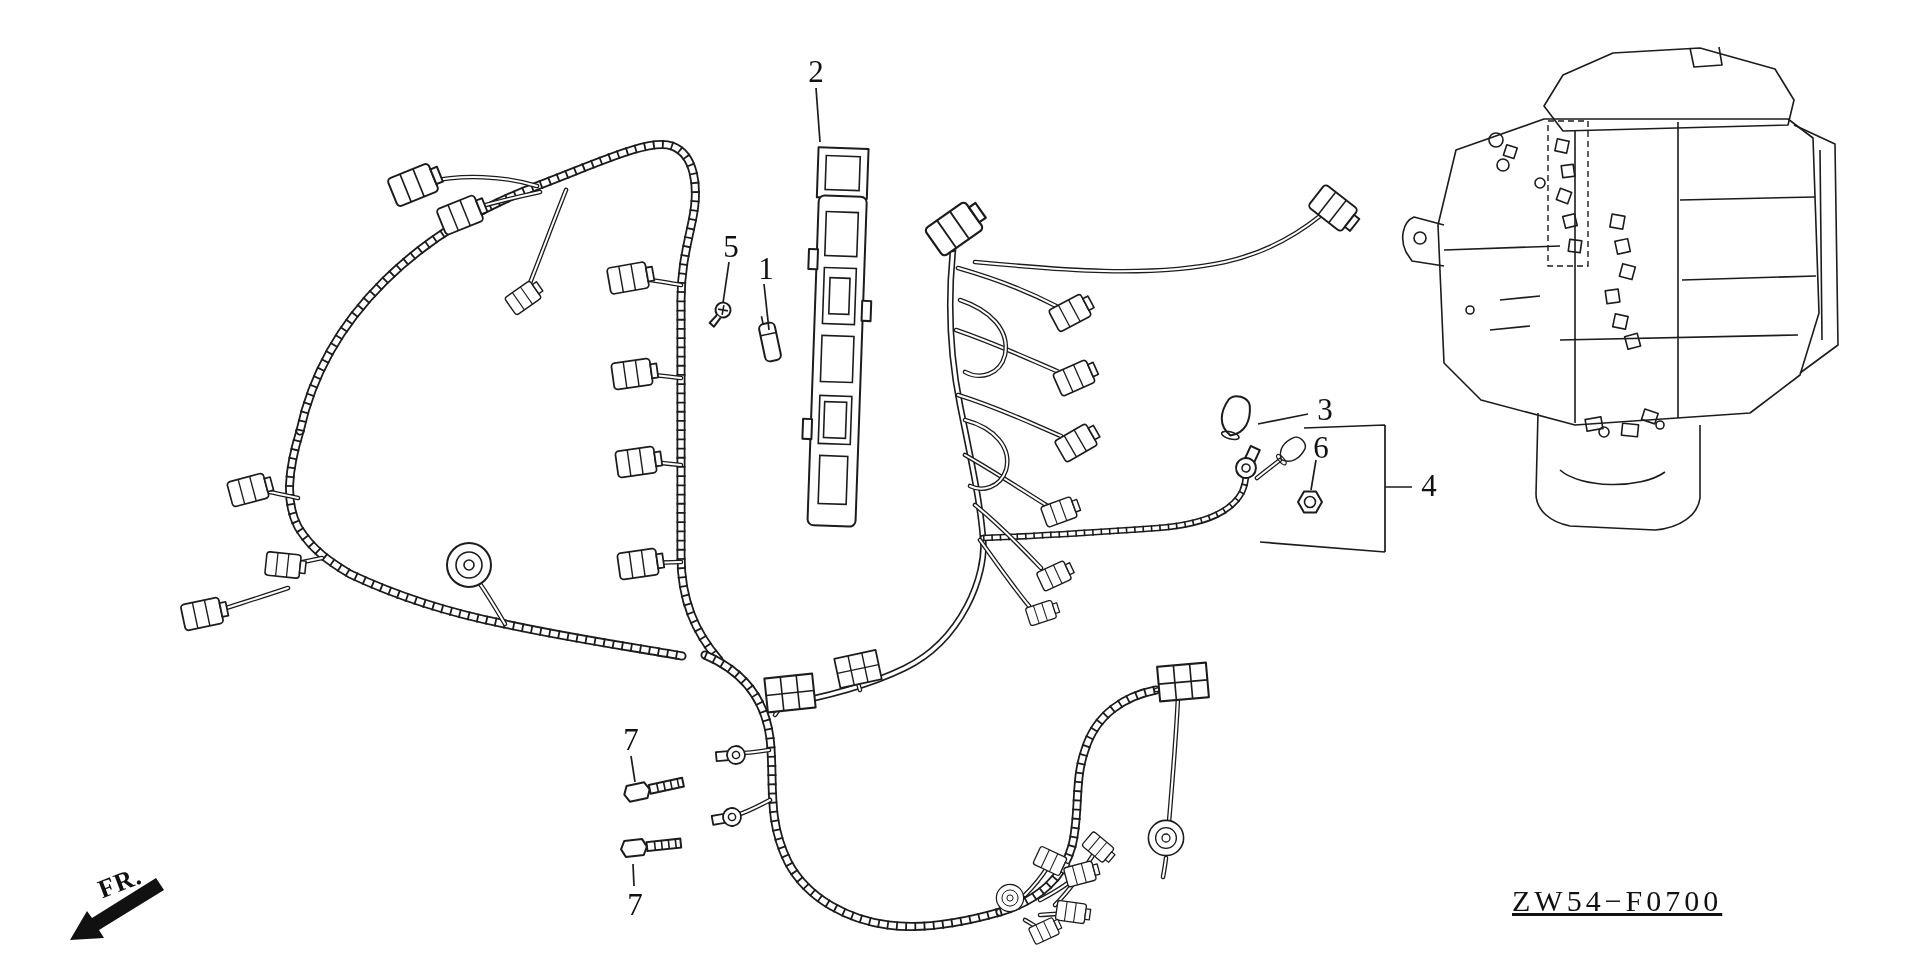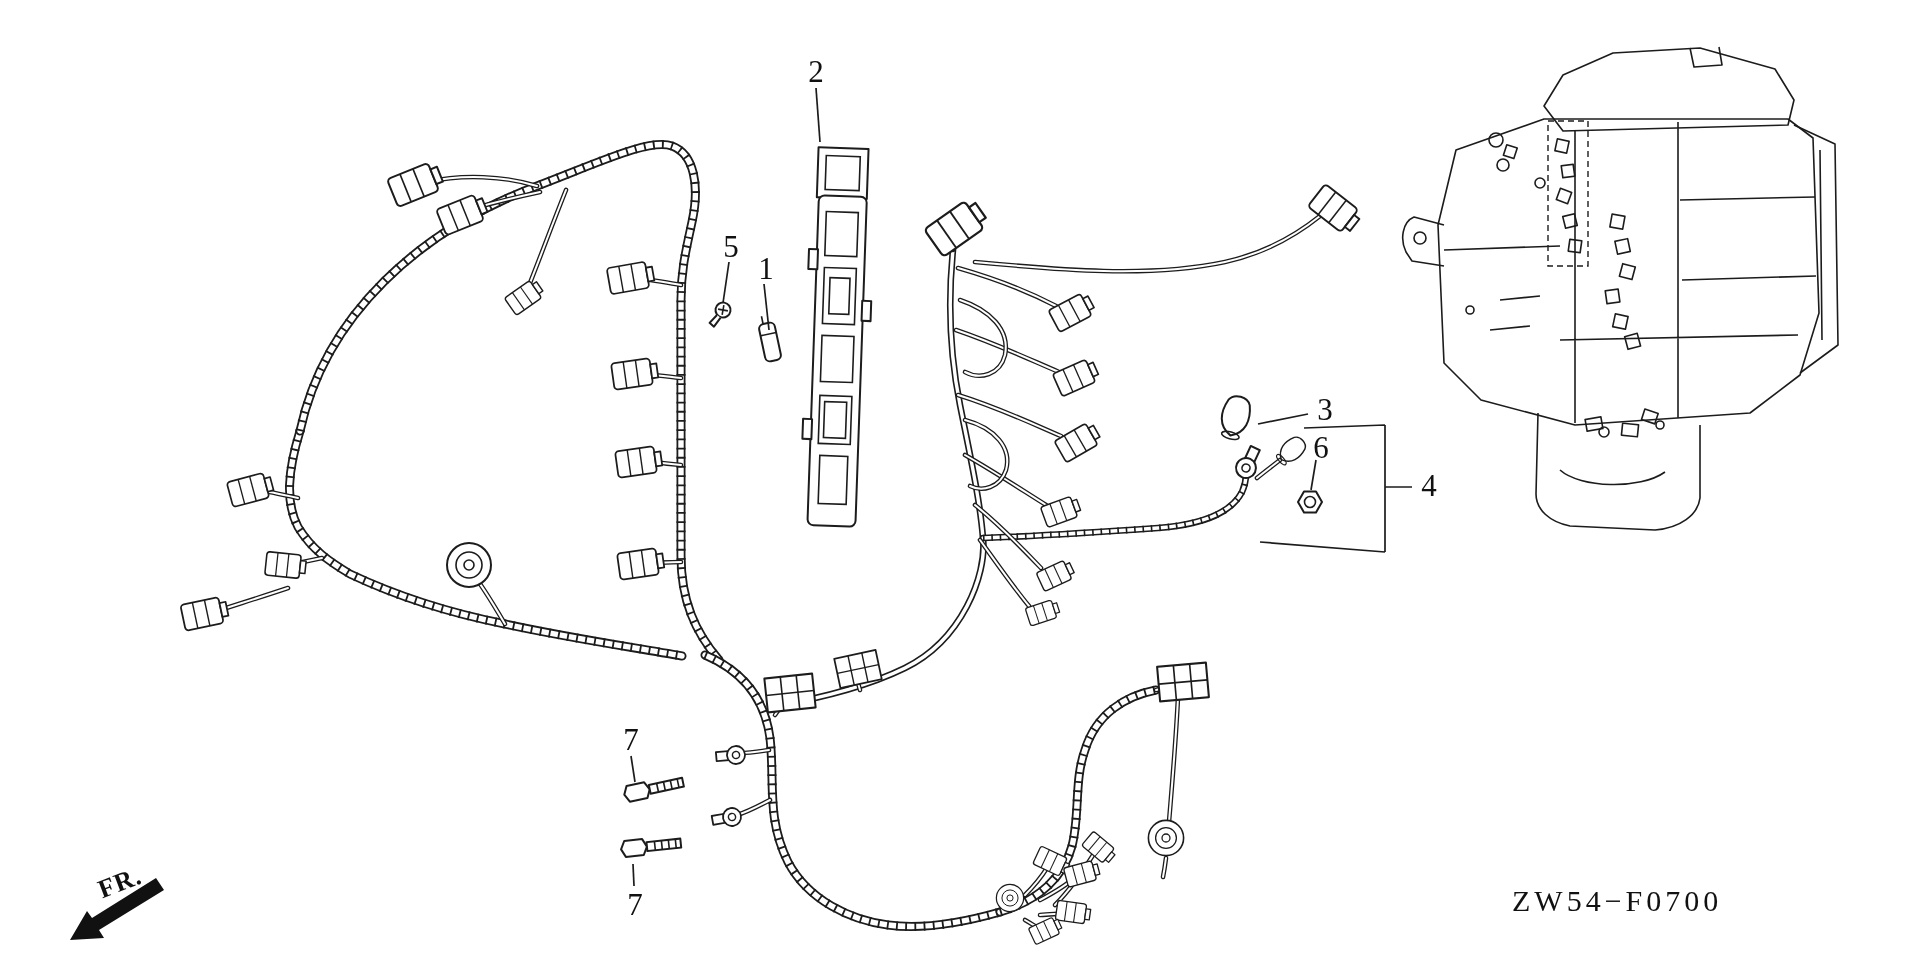--- a/index.html
+++ b/index.html
@@ -3,21 +3,21 @@
 <meta charset="utf-8">
 <style>
   html,body{margin:0;padding:0;background:#ffffff;}
   body{width:1920px;height:959px;overflow:hidden;font-family:"Liberation Serif",serif;color:#111;}
   .stage{position:relative;width:1920px;height:959px;background:#fff;}
   .stage > svg{position:absolute;left:0;top:0;}
   .callout{position:absolute;width:36px;height:36px;display:flex;align-items:center;justify-content:center;
            font-size:31px;font-weight:500;color:#111;user-select:none;}
   .fr-label{position:absolute;left:98px;top:868px;font-size:26px;font-weight:bold;
             transform:rotate(-21deg);letter-spacing:1px;}
-  .figure-code{position:absolute;left:1512px;top:884px;font-size:30px;letter-spacing:4px;}
+  .figure-code{position:absolute;left:1512px;top:884px;font-size:30px;letter-spacing:4px;text-decoration:underline;}
   
   .wo{stroke:#1c1c1c;stroke-width:9;fill:none;stroke-linecap:round;stroke-linejoin:round}
   .wi{stroke:#ffffff;stroke-width:5.4;fill:none;stroke-linecap:round;stroke-linejoin:round}
   .wr{stroke:#1c1c1c;stroke-width:9;fill:none;stroke-dasharray:1.8 7.4;stroke-linecap:butt}
   .mo{stroke:#1c1c1c;stroke-width:6.6;fill:none;stroke-linecap:round}
   .mi{stroke:#ffffff;stroke-width:3.4;fill:none;stroke-linecap:round}
   .mr{stroke:#1c1c1c;stroke-width:6.6;fill:none;stroke-dasharray:1.6 6.8;stroke-linecap:butt}
   .to{stroke:#1c1c1c;stroke-width:4.6;fill:none;stroke-linecap:round}
   .ti{stroke:#ffffff;stroke-width:2;fill:none;stroke-linecap:round}
   .pt{stroke:#1c1c1c;stroke-width:2;fill:#ffffff;stroke-linejoin:round}

